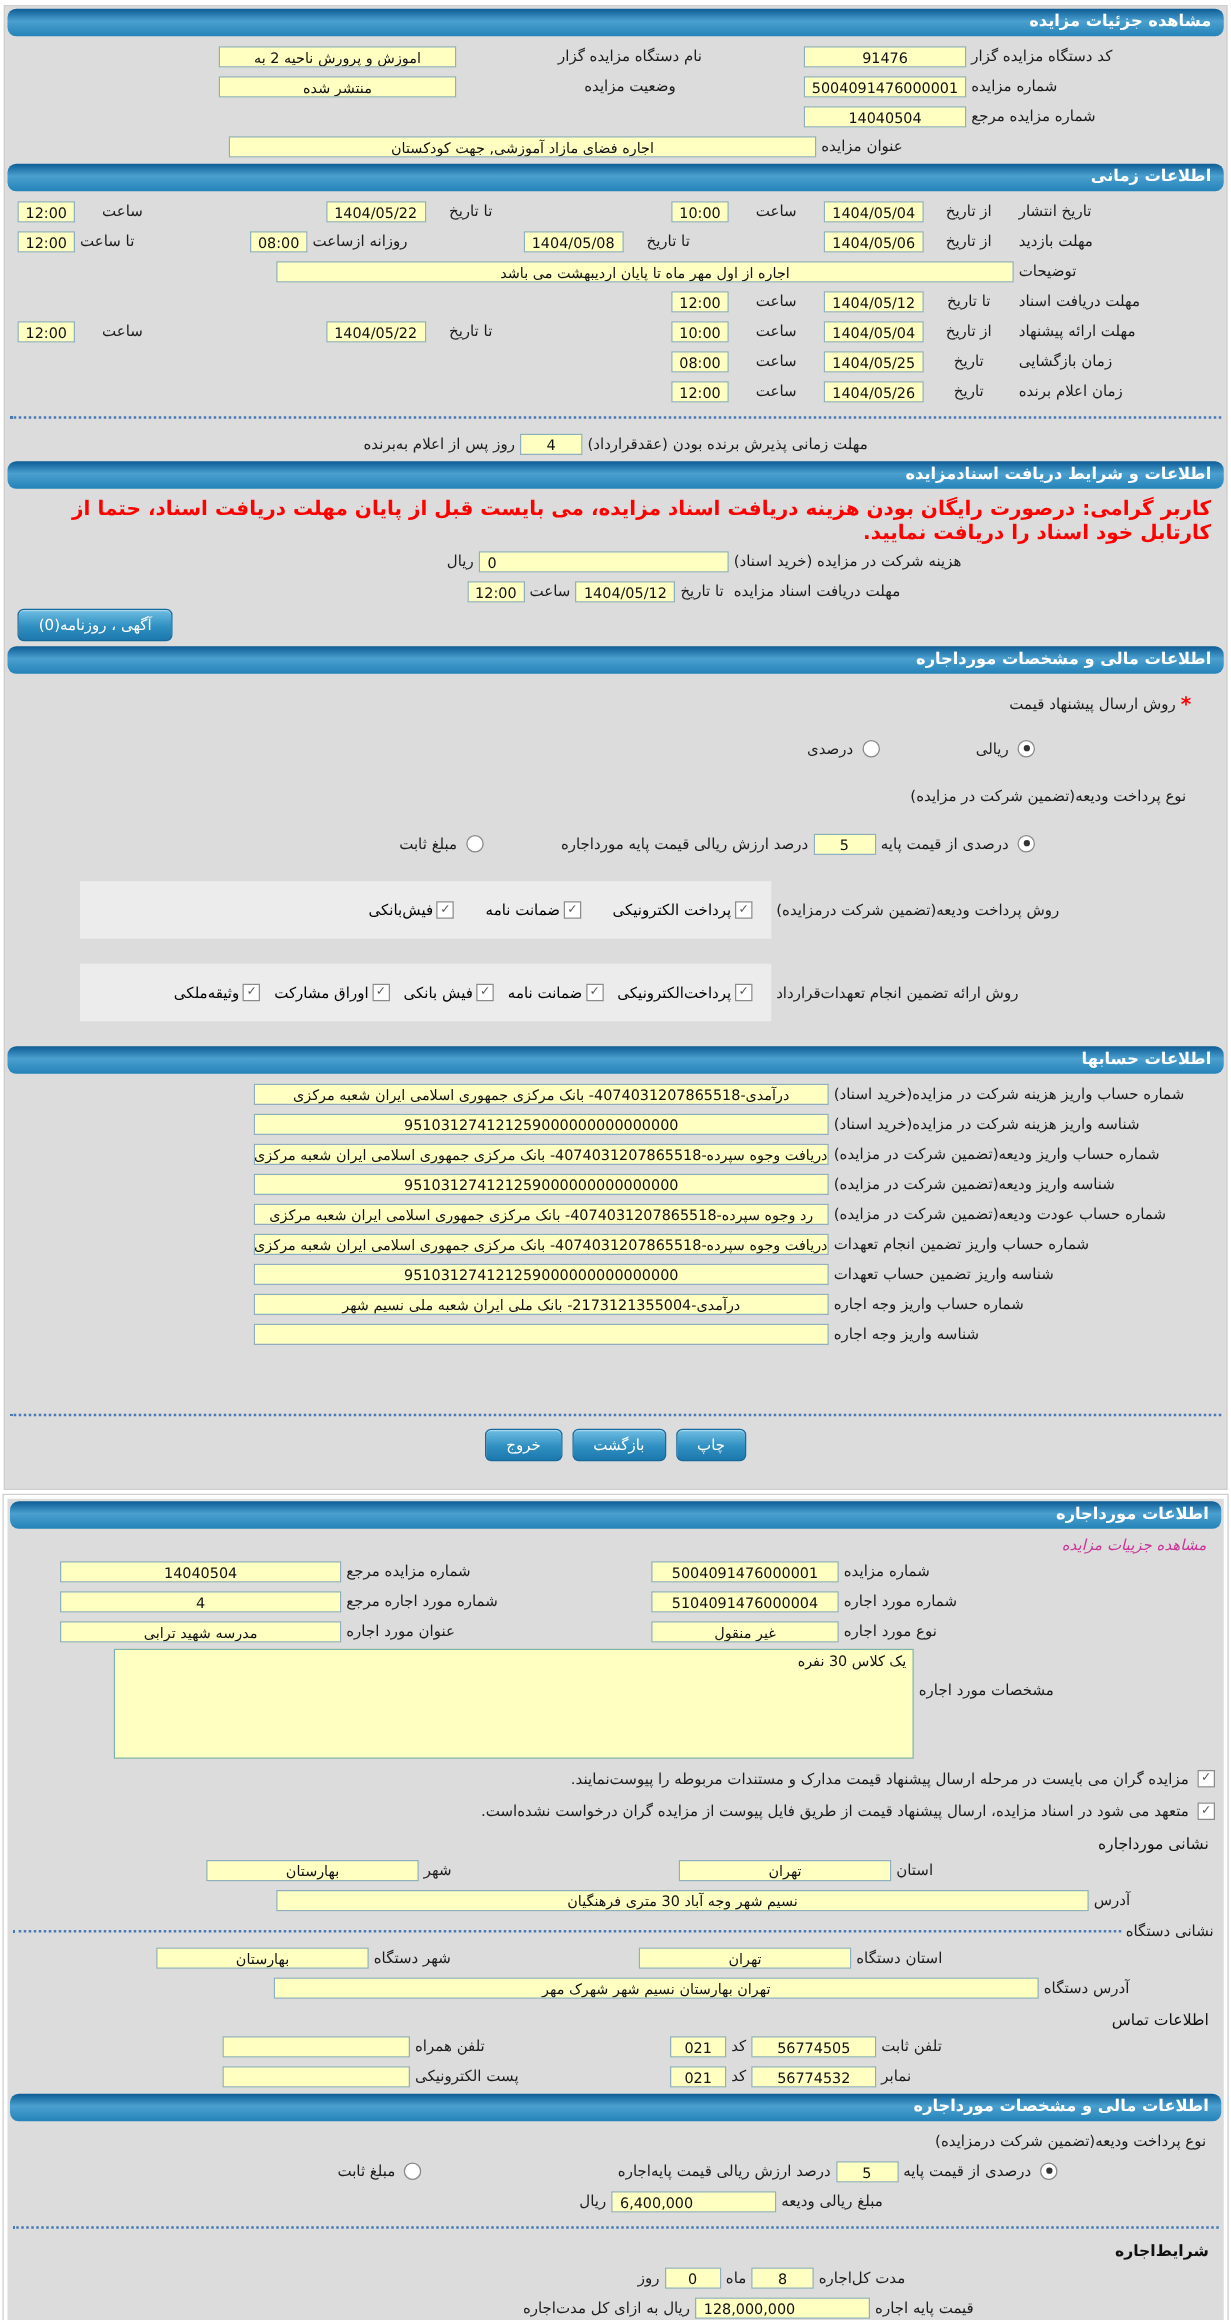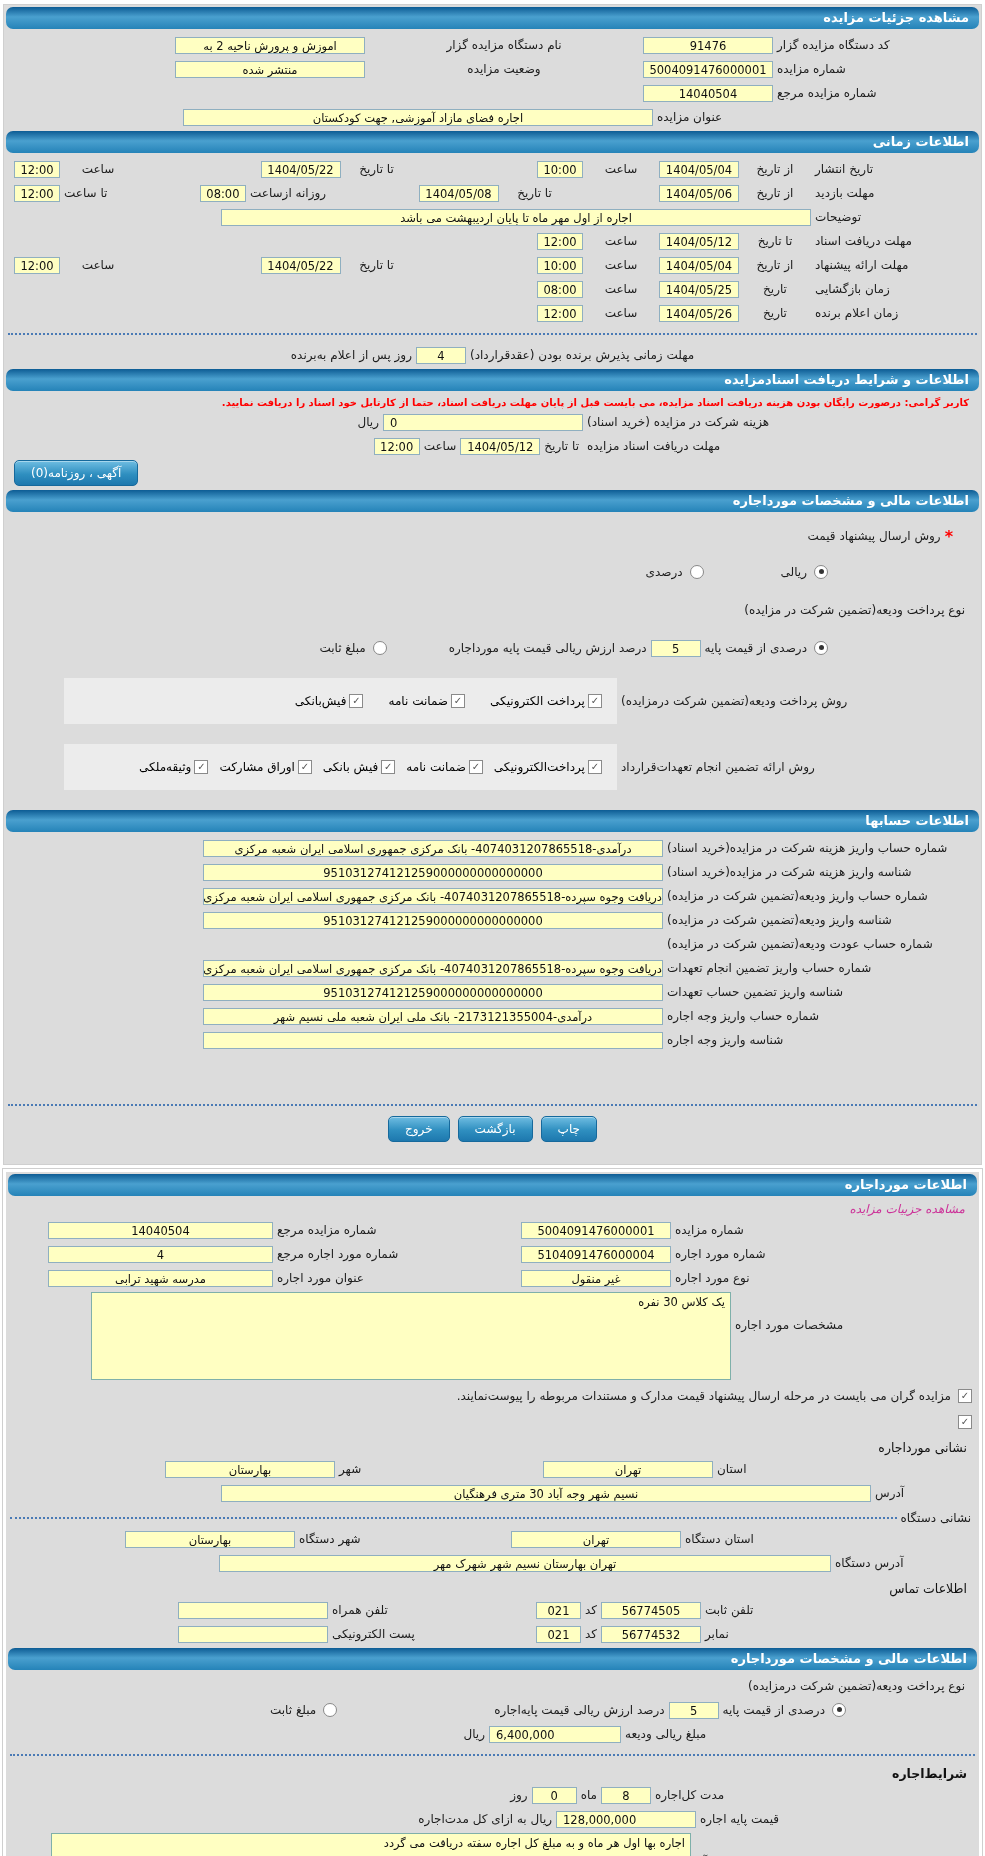--- a/index.html
+++ b/index.html
@@ -22,21 +22,21 @@
        border:1px solid #16699c;border-radius:5px;color:#fff;font-size:12px;padding:5px 16px;cursor:pointer;
        box-shadow:inset 0 1px 0 rgba(255,255,255,.4);}
   .btn-row{display:flex;justify-content:center;gap:8px;margin:10px 0 14px 0;}
   .cb{display:inline-block;width:12px;height:12px;background:#fff;border:1px solid #8a8a8a;font-size:10px;
       line-height:11px;text-align:center;color:#555;margin:0 3px;flex:none;}
   .radio{display:inline-block;width:12px;height:12px;border:1px solid #888;border-radius:50%;background:#fff;
          margin:0 3px;flex:none;position:relative;}
   .radio.sel::after{content:"";position:absolute;top:3px;right:3px;width:5px;height:5px;border-radius:50%;background:#333;}
   .grpbox{background:#ececec;display:flex;align-items:center;gap:22px;padding:16px 12px;width:560px;box-sizing:border-box;}
   .grpitem{display:flex;align-items:center;font-size:12px;white-space:nowrap;}
-  .warn{color:#ff0000;font-size:10px;font-weight:bold;margin:4px 12px;}
+  .warn{color:#ff0000;font-size:16px;font-weight:bold;margin:4px 12px;}
   .viewlink{color:#cc3399;font-size:12px;font-style:italic;margin:2px 14px;text-align:right;cursor:pointer;}
   .seclbl{font-size:12.5px;color:#111;margin:8px 12px 2px 0;font-weight:bold;}
   .dotlblrow{display:flex;align-items:center;margin:8px 4px 4px 4px;}
   .dotlblrow .line{flex:1;border-top:2px dotted #4a7ab5;}
   
   .w45{width:45px}.w50{width:50px}.w60{width:60px}.w68{width:68px}.w80{width:80px}.w100{width:100px}
   .w110{width:110px}.w130{width:130px}.w140{width:140px}.w150{width:150px}
   .w155{width:132px}.w170{width:170px}.w190{width:190px}.w200{width:200px}
   .w225{width:225px}.w230{width:230px}.w270{width:270px}.w300{width:300px}.w310{width:310px}
   .w460{width:460px}.w470{width:470px}.w590{width:590px}.w640{width:640px}
@@ -192,21 +192,21 @@
     </div>
 
     <div class="row" style="margin:16px 150px">
       <span class="radio sel"></span>
       <span class="lbl">ریالی</span>
       <span style="width:70px"></span>
       <span class="radio"></span>
       <span class="lbl">درصدی</span>
     </div>
 
-    <div class="row" style="margin:18px 12px">
+    <div class="row" style="margin:18px 28px">
       <span class="lbl">نوع پرداخت ودیعه(تضمین شرکت در مزایده)</span>
     </div>
 
     <div class="row" style="margin:14px 150px">
       <span class="radio sel"></span>
       <span class="lbl">درصدی از قیمت پایه</span>
       <div class="fld w50">5</div>
       <span class="lbl">درصد ارزش ریالی قیمت پایه مورداجاره</span>
       <span style="width:55px"></span>
       <span class="radio"></span>
@@ -270,20 +270,21 @@
     <div class="row">
       <span class="lbl acc-lbl">شماره حساب واریز ودیعه(تضمین شرکت در مزایده)</span>
       <div class="fld w460">دریافت وجوه سپرده-4074031207865518- بانک مرکزی جمهوری اسلامی ایران شعبه مرکزی</div>
     </div>
     <div class="row">
       <span class="lbl acc-lbl">شناسه واریز ودیعه(تضمین شرکت در مزایده)</span>
       <div class="fld w460">951031274121259000000000000000</div>
     </div>
     <div class="row">
       <span class="lbl acc-lbl">شماره حساب عودت ودیعه(تضمین شرکت در مزایده)</span>
+      <div class="fld w460">رد وجوه سپرده-4074031207865518- بانک مرکزی جمهوری اسلامی ایران شعبه مرکزی</div>
     </div>
     <div class="row">
       <span class="lbl acc-lbl">شماره حساب واریز تضمین انجام تعهدات</span>
       <div class="fld w460">دریافت وجوه سپرده-4074031207865518- بانک مرکزی جمهوری اسلامی ایران شعبه مرکزی</div>
     </div>
     <div class="row">
       <span class="lbl acc-lbl">شناسه واریز تضمین حساب تعهدات</span>
       <div class="fld w460">951031274121259000000000000000</div>
     </div>
     <div class="row">
@@ -337,20 +338,21 @@
       <span class="lbl w230 taL" style="margin-top:26px">مشخصات مورد اجاره</span>
       <div class="area w640" style="height:88px">یک کلاس 30 نفره</div>
     </div>
 
     <div class="row" style="margin:6px 4px">
       <span class="cb">✓</span>
       <span class="lbl">مزایده گران می بایست در مرحله ارسال پیشنهاد قیمت مدارک و مستندات مربوطه را پیوست‌نمایند.</span>
     </div>
     <div class="row" style="margin:2px 4px">
       <span class="cb">✓</span>
+      <span class="lbl">متعهد می شود در اسناد مزایده، ارسال پیشنهاد قیمت از طریق فایل پیوست از مزایده گران درخواست نشده‌است.</span>
     </div>
 
     <div class="seclbl" style="font-weight:normal">نشانی مورداجاره</div>
 
     <div class="row ind">
       <span class="lbl w68 taL">استان</span>
       <div class="fld w170 taR" style="padding:0 6px">تهران</div>
       <span style="width:140px"></span>
       <span class="lbl w60 taL">شهر</span>
       <div class="fld w170">بهارستان</div>

